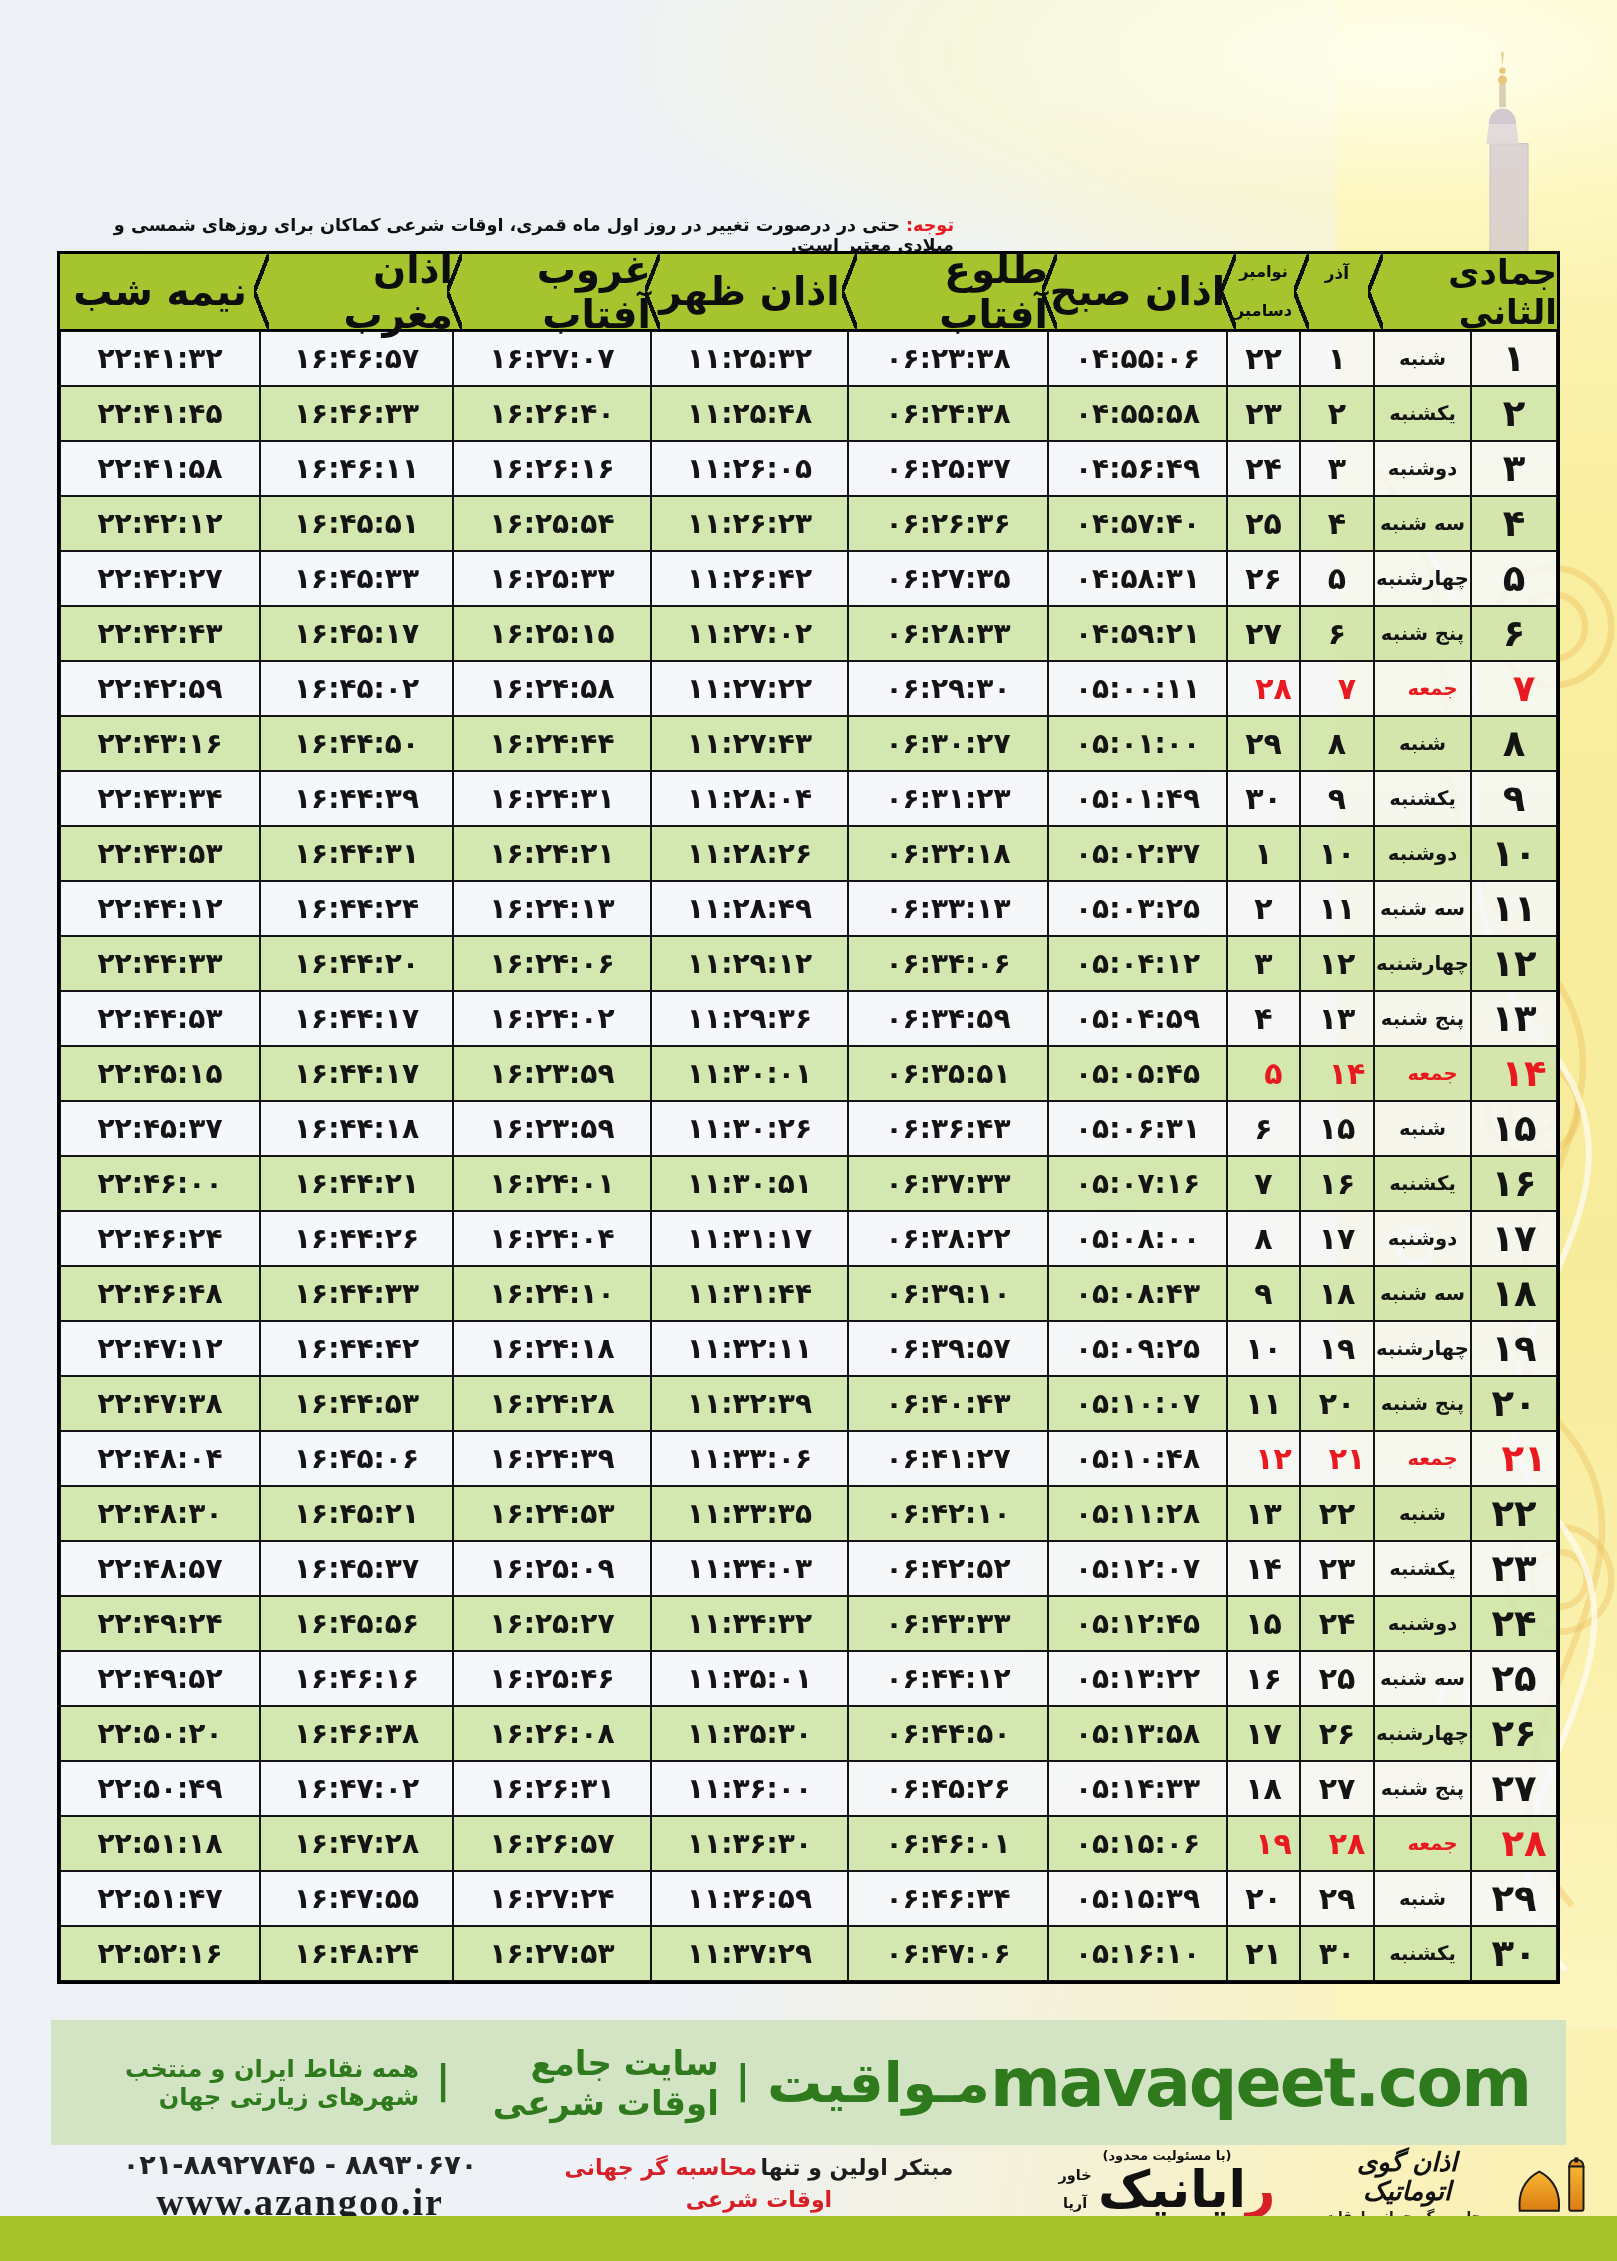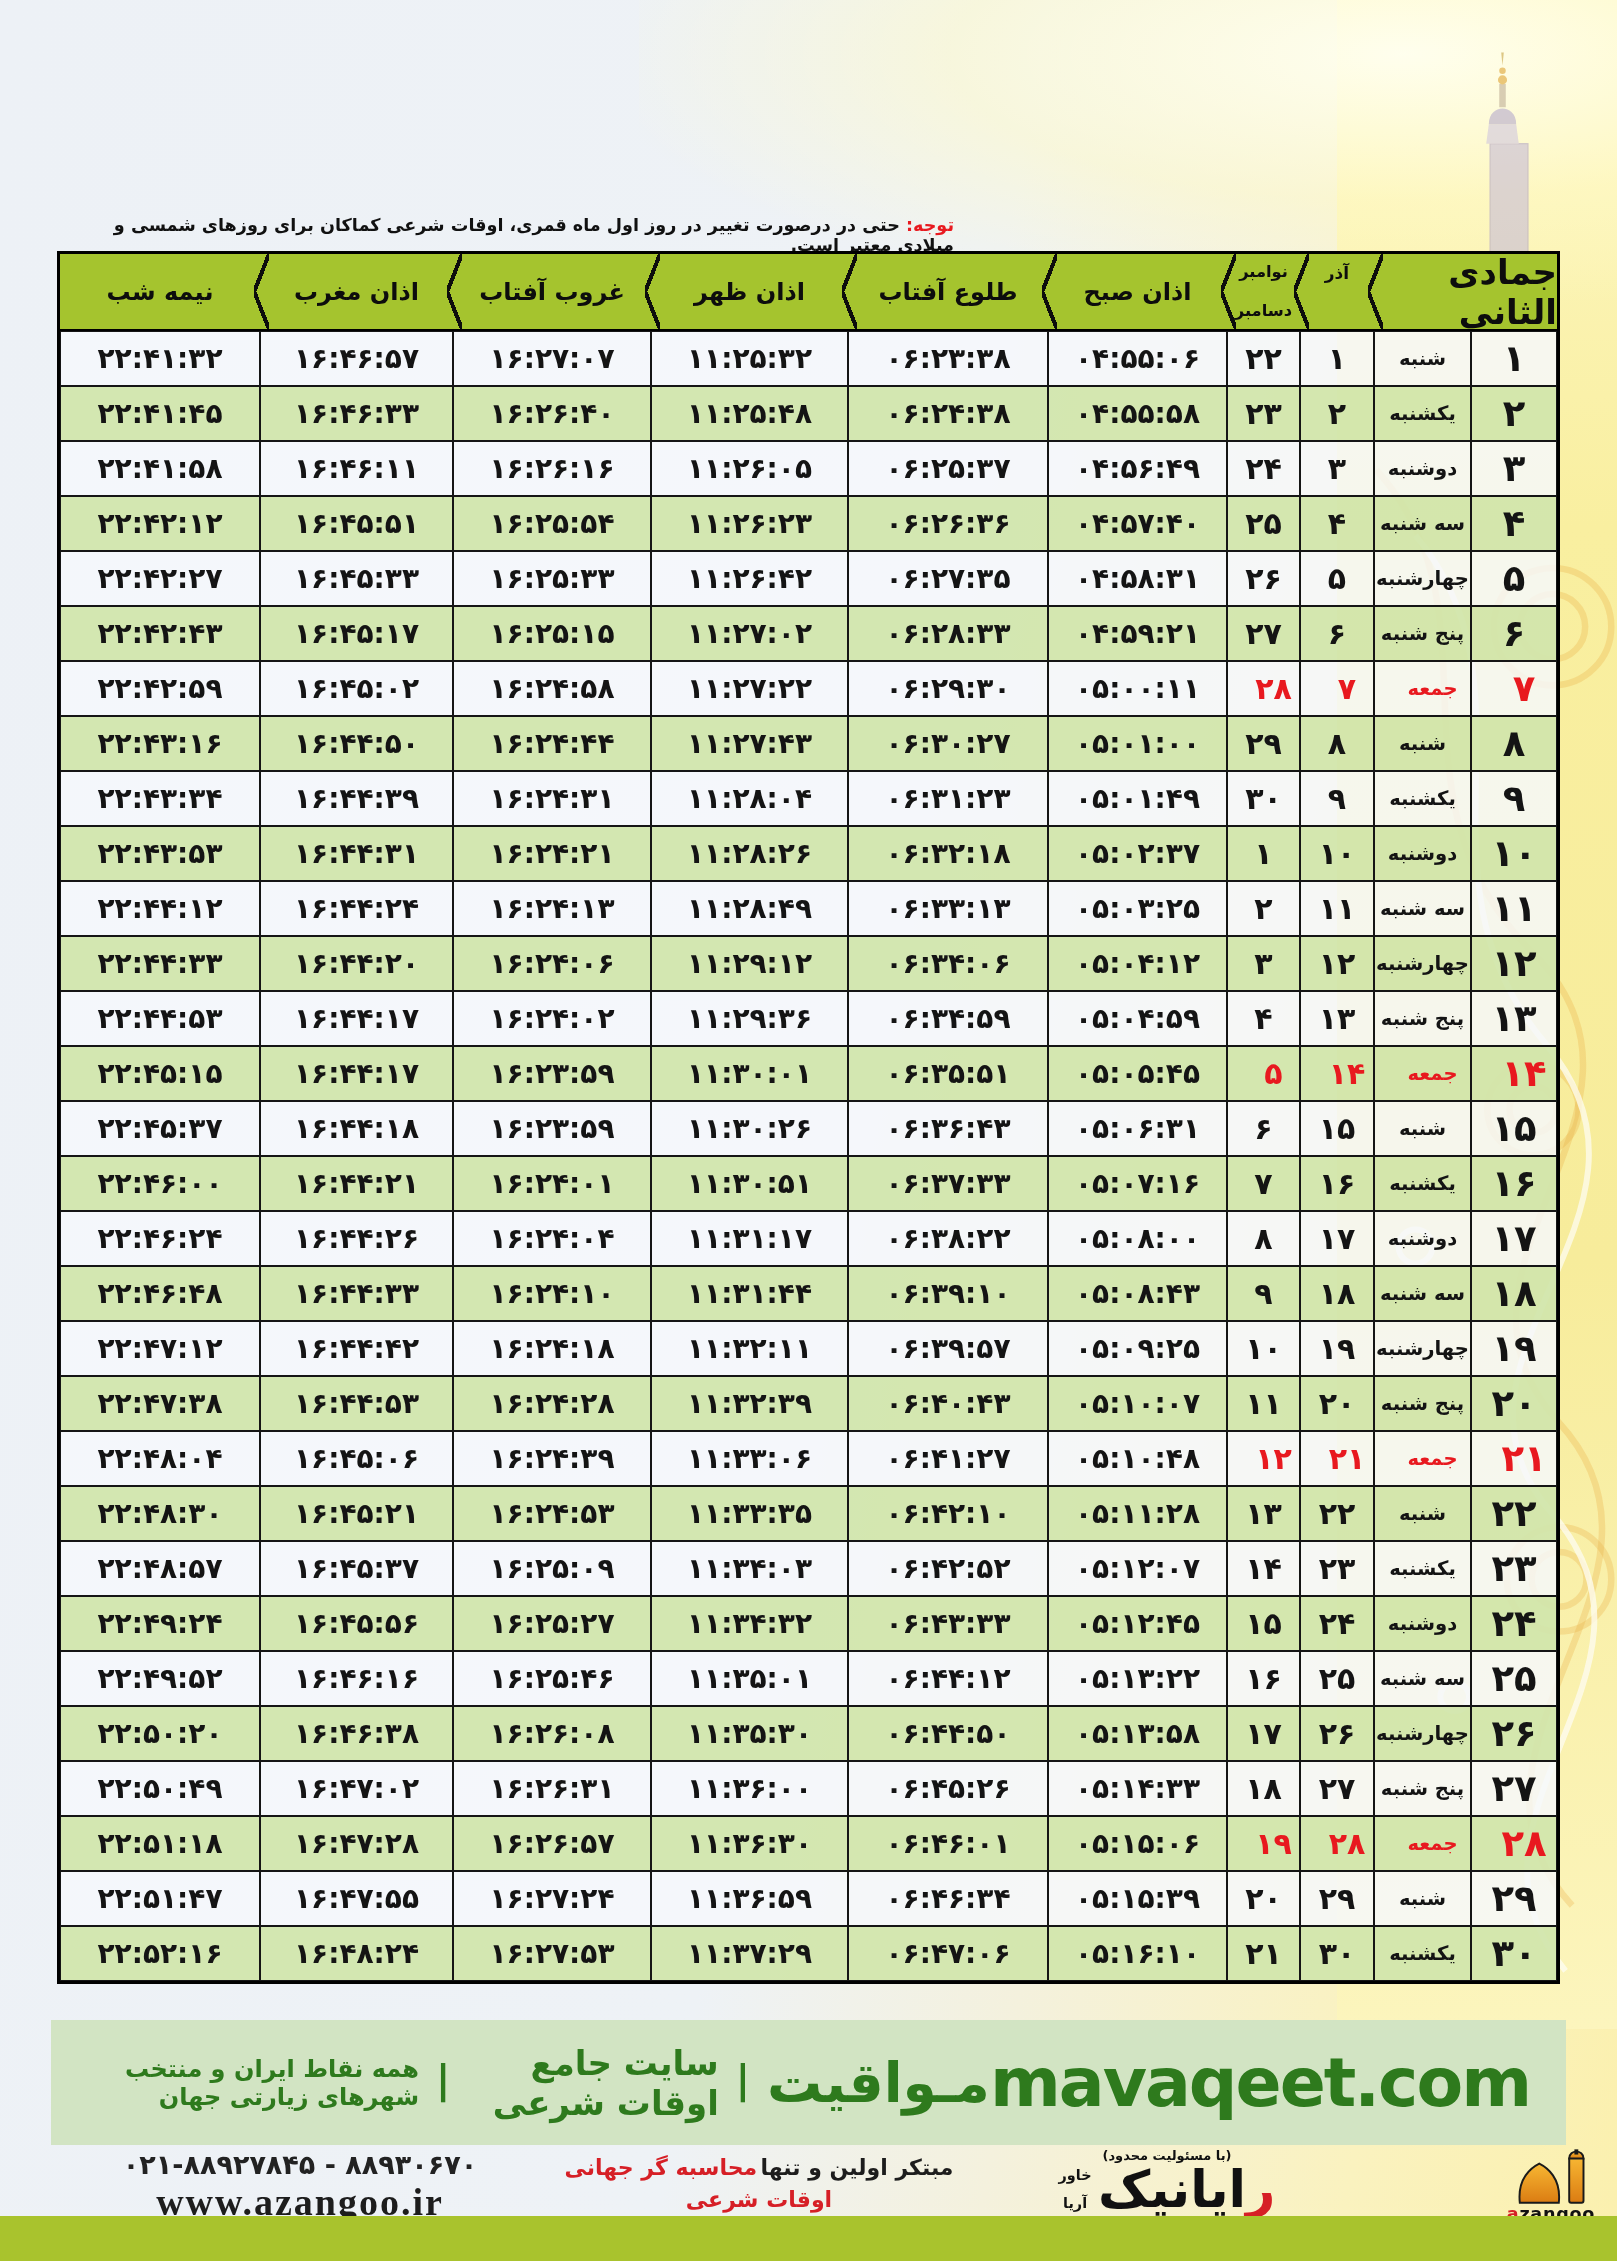--- a/index.html
+++ b/index.html
@@ -46,21 +46,21 @@
     text-align:right;}
   .notice .red{color:var(--red);}
 
   
   .grid{position:absolute;left:57px;top:251px;width:1503px;direction:rtl;display:grid;
     grid-template-columns:86px 97px 74px 73px 179px 200px 197px 198px 193px 200px;
     grid-template-rows:77px;grid-auto-rows:55px;border:3.3px solid #000;background:transparent;}
   .h{background:var(--hdr-green);border-bottom:2.6px solid #000;position:relative;display:flex;
      align-items:center;justify-content:center;font-weight:bold;color:#0d0d0d;}
   .h-month{grid-column:span 2;font-size:34px;}
-  .h-main{font-size:24px;}
+  .h-main{font-size:39px;}
   .h-sm{font-size:17px;align-items:flex-start;padding-top:9px;}
   .h-stack{display:flex;flex-direction:column;justify-content:space-between;height:100%;padding:7.8px 0 9px;
      font-size:16.3px;align-items:center;}
   .h:not(.h-end)::before{content:"";position:absolute;left:-6.5px;top:0;width:15.7px;height:100%;z-index:3;
     background:
       linear-gradient(to bottom right,transparent calc(50% - 2px),#0d0d0d calc(50% - 2px),#0d0d0d calc(50% + 2px),transparent calc(50% + 2px)) left top/100% 51% no-repeat,
       linear-gradient(to top right,transparent calc(50% - 2px),#0d0d0d calc(50% - 2px),#0d0d0d calc(50% + 2px),transparent calc(50% + 2px)) left bottom/100% 51% no-repeat;}
   .c{border:1.3px solid #151515;display:flex;align-items:center;justify-content:center;color:var(--ink);}
   .c.odd{background:var(--row-white);}
   .c.even{background:var(--row-green);}
@@ -496,20 +496,24 @@
       <div class="ray-note">(با مسئولیت محدود)</div>
       <div class="ray-line">
         <span class="ray-name"><span class="ray-r">ر</span><span>ایانیک</span></span>
         <span class="ray-sub">
           <span>خاور</span>
           <span>آریا</span>
         </span>
       </div>
     </div>
     <div class="azangoo">
+      <div class="az-texts">
+        <div class="az-fa">اذان گوی اتوماتیک</div>
+        <div class="az-tag">محاسبه گر جهانی اوقات شرعی</div>
+      </div>
       <div class="az-graphic">
         <svg width="78" height="56" viewBox="0 0 120 86">
           <defs>
             <linearGradient id="gold" x1="0" y1="0" x2="0" y2="1">
               <stop offset="0" stop-color="#f7b733"></stop>
                 <stop offset="1" stop-color="#db7c12"></stop>
             </linearGradient>
           </defs>
           <rect x="88" y="14" width="22" height="70" rx="3" fill="url(#gold)" stroke="#1a1a1a" stroke-width="3"></rect>
           <path d="M88 16 C88 2 110 2 110 16 Z" fill="url(#gold)" stroke="#1a1a1a" stroke-width="3"></path>

